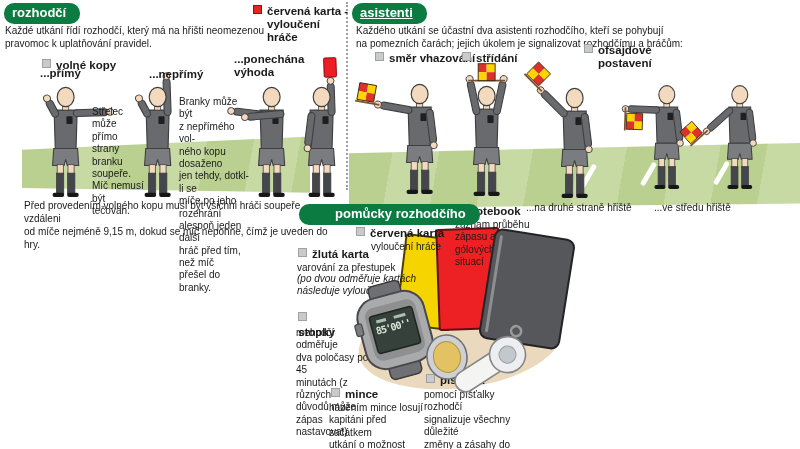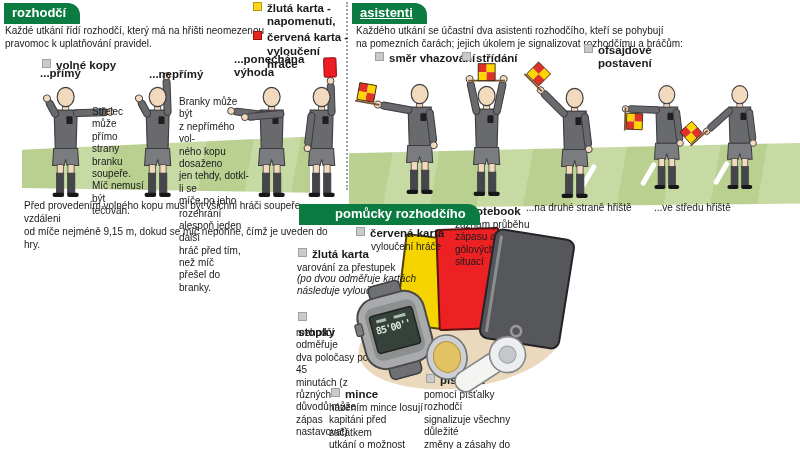--- a/index.html
+++ b/index.html
@@ -15,21 +15,21 @@
   .it{font-style:italic;}
   .sq{width:9px;height:9px;display:inline-block;flex:0 0 9px;background:#c9cacc;border:1px solid #a0a1a3;box-sizing:border-box;}
   .sq.y{background:#ffd520;border-color:#b99a00;}
   .sq.r{background:#e8251d;border-color:#90120d;}
   .brow{display:flex;gap:5px;align-items:flex-start;}
   .grass{background:repeating-linear-gradient(100deg,#b9d091 0 46px,#c8daa4 46px 92px);z-index:1;}
   .fig{position:absolute;width:123px;height:154px;z-index:3;}
   .fig-sm{width:116px;height:146px;}
   .divider{border-left:2px dotted #9aa0a6;width:0;z-index:2;}
   .whitemark{position:absolute;width:5px;height:26px;background:#fff;transform:rotate(30deg);z-index:2;border-radius:2px;}
-  .txt{z-index:4;}
+  .txt{z-index:4;border-radius:10px;}
   .card{position:absolute;border-radius:3px;box-sizing:border-box;}
   .lcd{position:absolute;left:20px;top:40px;width:44px;text-align:center;
        font-family:"DejaVu Sans Mono",monospace;font-size:10px;font-weight:bold;color:#d7e6da;letter-spacing:-1px;}
 </style>
 </head>
 <body>
 
 <div id="canvas">
 
   <div class="abs grass" style="left:22px;top:130px;width:288px;height:66px;clip-path:polygon(0% 30%,100% 10%,100% 95%,0% 88%);"></div>
@@ -65,25 +65,20 @@
 jen tehdy, dotkl-li se
 míče po jeho rozehrání
 alespoň jeden další
 hráč před tím, než míč
 přešel do branky.</div>
 
   <div class="abs para pre txt" style="left:24px;top:199px;width:310px;">Před provedením volného kopu musí být všichni hráči soupeře vzdáleni
 od míče nejméně 9,15 m, dokud se míč nepohne, čímž je uveden do hry.</div>
 
   <div class="abs txt" style="left:253px;top:2px;width:100px;">
-    <div class="brow">
-      <span class="sq y"></span>
-      <span class="lbl pre">žlutá karta -
-napomenutí,</span>
-    </div>
     <div class="brow" style="margin-top:3px;">
       <span class="sq r"></span>
       <span class="lbl pre">červená karta -
 vyloučení hráče</span>
     </div>
   </div>
 
   <div class="fig" style="left:-2px;top:50px;"><svg viewBox="-28 -48 160 200" width="100%" height="100%" xmlns="http://www.w3.org/2000/svg">
     <path d="M45,30 L75,30 L73.5,80 L46.5,80 Z" fill="#696a6d" stroke="#3e3e40" stroke-width="1.5"></path>
     <rect x="61" y="38" width="8" height="10" rx="1" fill="#1f1f21"></rect>

